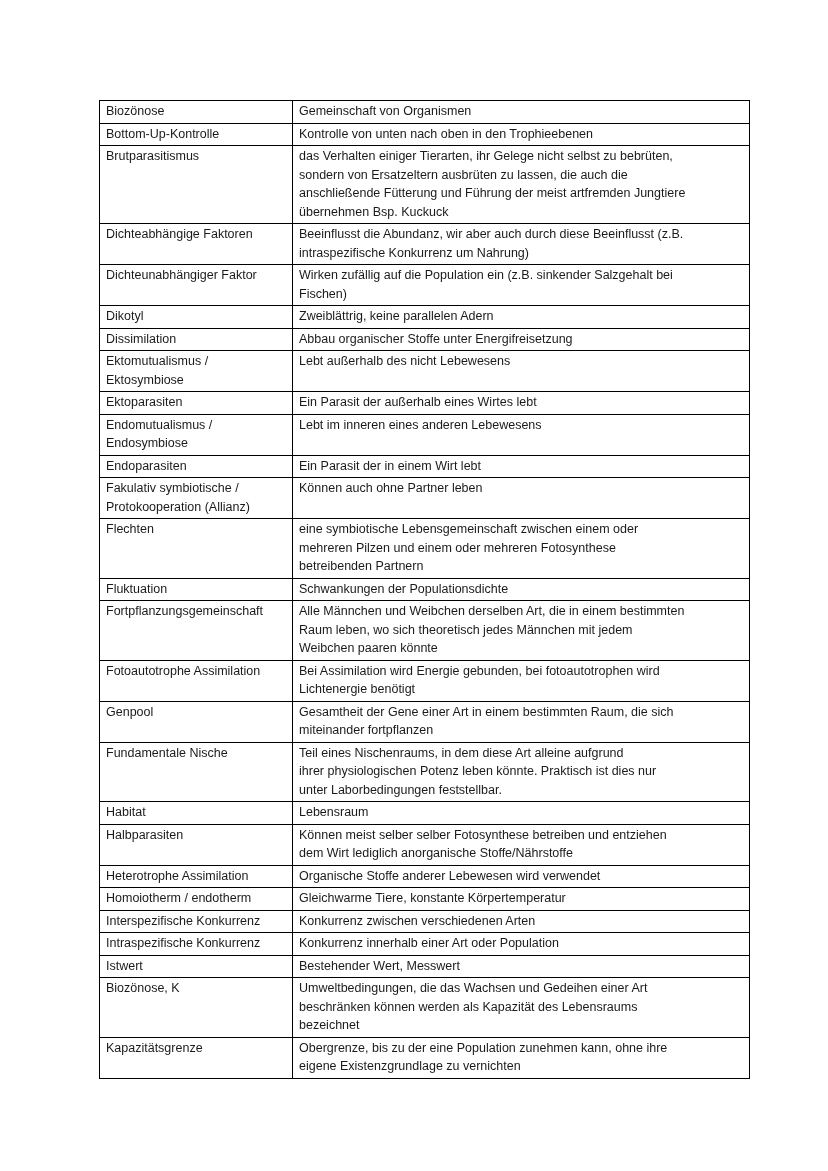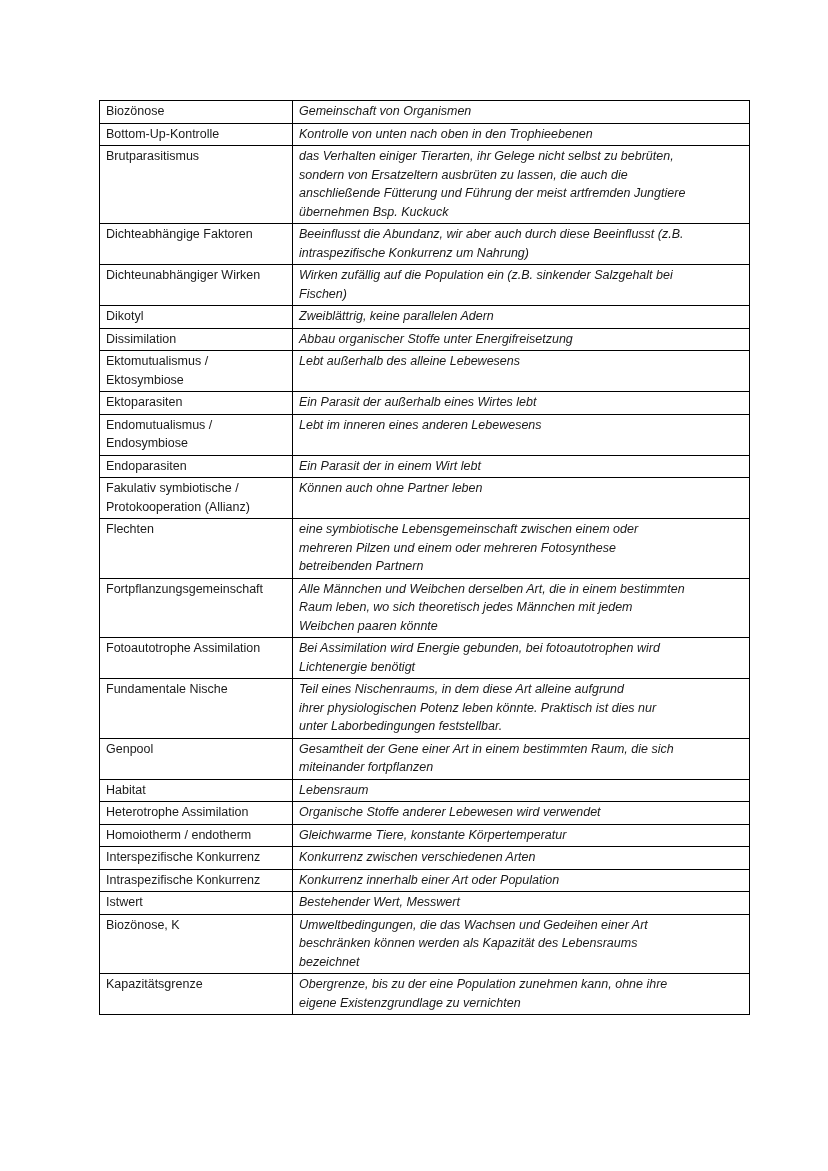--- a/index.html
+++ b/index.html
@@ -27,21 +27,21 @@
     border: 1px solid #000000;
     vertical-align: top;
     font-size: 12.5px;
     line-height: 18.5px;
     color: #1a1a1a;
     padding: 1px 6px 2px 6px;
     white-space: pre-line;
     word-wrap: break-word;
   }
   td.term-col  { width: 193px; }
-  td.def-col   { width: 457px; font-style: italic; }
+  td.def-col   { width: 457px; }
 </style>
 </head>
 <body>
 
 <div class="page">
   <table class="glossary">
     <tbody>
   <tr>
     <td class="term-col">Biozönose</td>
     <td class="def-col">Gemeinschaft von Organismen</td>
@@ -61,39 +61,39 @@
   </tr>
 
 
   <tr>
     <td class="term-col">Dichteabhängige Faktoren</td>
     <td class="def-col">Beeinflusst die Abundanz, wir aber auch durch diese Beeinflusst (z.B.
 intraspezifische Konkurrenz um Nahrung)</td>
   </tr>
 
   <tr>
-    <td class="term-col">Dichteunabhängiger Wirken</td>
+    <td class="term-col">Dichteunabhängiger Faktor</td>
     <td class="def-col">Wirken zufällig auf die Population ein (z.B. sinkender Salzgehalt bei
 Fischen)</td>
   </tr>
 
   <tr>
     <td class="term-col">Dikotyl</td>
     <td class="def-col">Zweiblättrig, keine parallelen Adern</td>
   </tr>
 
   <tr>
     <td class="term-col">Dissimilation</td>
     <td class="def-col">Abbau organischer Stoffe unter Energifreisetzung</td>
   </tr>
 
   <tr>
     <td class="term-col">Ektomutualismus /
 Ektosymbiose</td>
-    <td class="def-col">Lebt außerhalb des alleine Lebewesens</td>
+    <td class="def-col">Lebt außerhalb des nicht Lebewesens</td>
   </tr>
 
   <tr>
     <td class="term-col">Ektoparasiten</td>
     <td class="def-col">Ein Parasit der außerhalb eines Wirtes lebt</td>
   </tr>
 
   <tr>
     <td class="term-col">Endomutualismus /
 Endosymbiose</td>
@@ -113,52 +113,61 @@
   </tr>
 
 
   <tr>
     <td class="term-col">Flechten</td>
     <td class="def-col">eine symbiotische Lebensgemeinschaft zwischen einem oder
 mehreren Pilzen und einem oder mehreren Fotosynthese
 betreibenden Partnern</td>
   </tr>
 
+  <tr>
+    <td class="term-col">Fluktuation</td>
+    <td class="def-col">Schwankungen der Populationsdichte</td>
+  </tr>
 
   <tr>
     <td class="term-col">Fortpflanzungsgemeinschaft</td>
     <td class="def-col">Alle Männchen und Weibchen derselben Art, die in einem bestimmten
 Raum leben, wo sich theoretisch jedes Männchen mit jedem
 Weibchen paaren könnte</td>
   </tr>
 
   <tr>
     <td class="term-col">Fotoautotrophe Assimilation</td>
     <td class="def-col">Bei Assimilation wird Energie gebunden, bei fotoautotrophen wird
 Lichtenergie benötigt</td>
   </tr>
 
   <tr>
+    <td class="term-col">Genpool</td>
+    <td class="def-col">Gesamtheit der Gene einer Art in einem bestimmten Raum, die sich
+miteinander fortpflanzen</td>
+  </tr>
+
+  <tr>
     <td class="term-col">Fundamentale Nische</td>
     <td class="def-col">Teil eines Nischenraums, in dem diese Art alleine aufgrund
 ihrer physiologischen Potenz leben könnte. Praktisch ist dies nur
 unter Laborbedingungen feststellbar.</td>
   </tr>
 
   <tr>
-    <td class="term-col">Genpool</td>
-    <td class="def-col">Gesamtheit der Gene einer Art in einem bestimmten Raum, die sich
-miteinander fortpflanzen</td>
-  </tr>
-
-  <tr>
     <td class="term-col">Habitat</td>
     <td class="def-col">Lebensraum</td>
   </tr>
 
+  <tr>
+    <td class="term-col">Halbparasiten</td>
+    <td class="def-col">Können meist selber selber Fotosynthese betreiben und entziehen
+dem Wirt lediglich anorganische Stoffe/Nährstoffe</td>
+  </tr>
 
   <tr>
     <td class="term-col">Heterotrophe Assimilation</td>
     <td class="def-col">Organische Stoffe anderer Lebewesen wird verwendet</td>
   </tr>
 
   <tr>
     <td class="term-col">Homoiotherm / endotherm</td>
     <td class="def-col">Gleichwarme Tiere, konstante Körpertemperatur</td>
   </tr>

